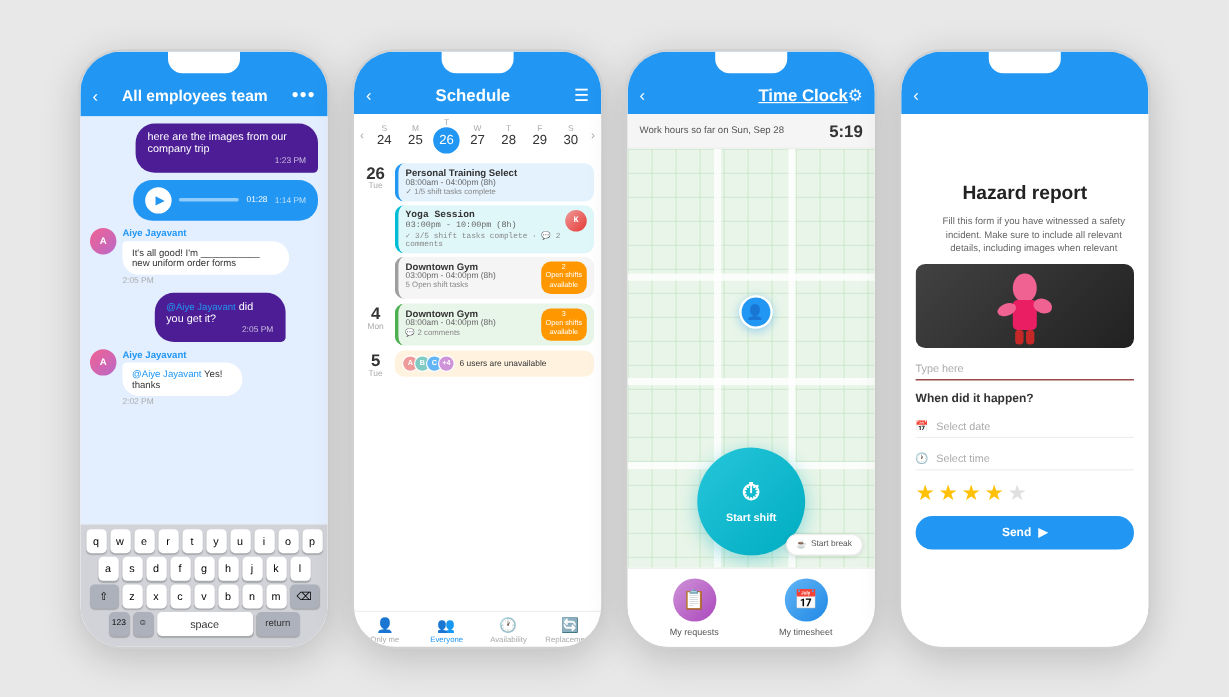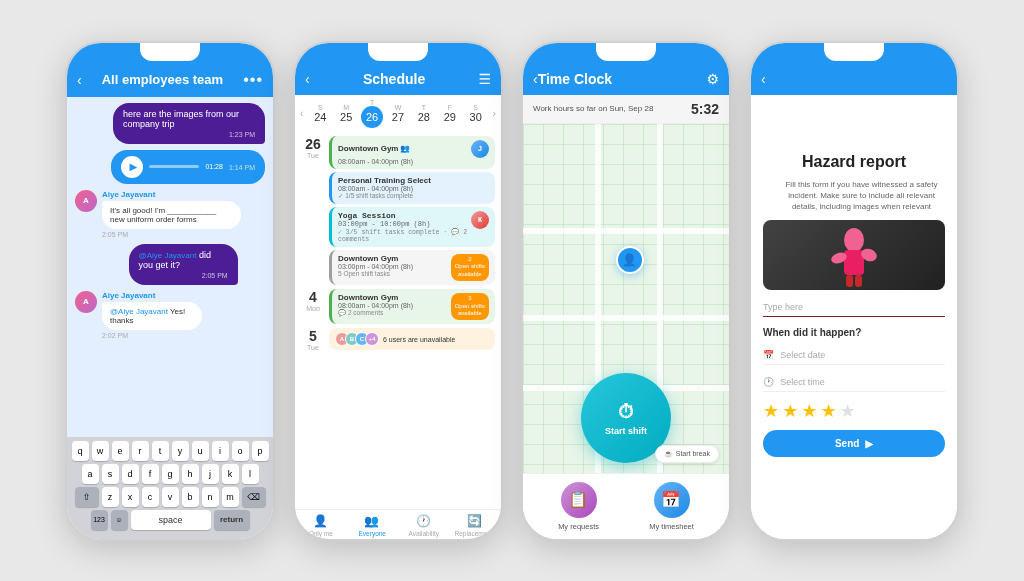--- a/index.html
+++ b/index.html
@@ -142,21 +142,21 @@
       background: #fff;
       border-radius: 4px;
       width: 17px; height: 20px;
       display: flex; align-items: center; justify-content: center;
       font-size: 9px;
       box-shadow: 0 1px 1px rgba(0,0,0,0.2);
       color: #000;
     }
     .kb-key.wide { width: 24px; }
     .kb-key.space { width: 80px; font-size: 9px; color: #333; }
-    .kb-key.return { width: 36px; font-size: 8px; background: #adb1bb; color: #333; font-weight: bold; }
+    .kb-key.return { width: 36px; font-size: 8px; background: #adb1bb; color: #333; }
     .kb-key.dark { background: #adb1bb; }
     .kb-key.num { background: #adb1bb; font-size: 7px; }
 
     
     .sched-header {
       background: #2196f3;
       padding: 28px 10px 8px;
       display: flex;
       align-items: center;
       justify-content: space-between;
@@ -246,21 +246,21 @@
     .mini-avatar:first-child { margin-left: 0; }
 
     
     .clock-header {
       background: #2196f3;
       padding: 28px 10px 8px;
       display: flex;
       align-items: center;
       justify-content: space-between;
     }
-    .clock-title { color: #fff; font-size: 14px; font-weight: 600; flex:1; text-align: left; }
+    .clock-title { color: #fff; font-size: 14px; font-weight: 600; flex:1; text-align: right; text-decoration: underline; }
     .work-hours-bar {
       width: 100%;
       background: #f5f5f5;
       padding: 6px 10px;
       display: flex;
       align-items: center;
       justify-content: space-between;
       font-size: 8px;
       color: #555;
       border-bottom: 1px solid #eee;
@@ -569,27 +569,20 @@
       <span class="cal-arrow">›</span>
     </div>
     <div class="sched-body">
 
       <div class="sched-day-group">
         <div class="sched-date-col">
           <div class="sched-date-num">26</div>
           <div class="sched-date-day">Tue</div>
         </div>
         <div class="sched-items">
-          <div class="sched-item green">
-            <div style="display:flex;justify-content:space-between;align-items:center">
-              <span class="sched-item-name">Downtown Gym 👥</span>
-              <div class="chat-avatar" style="width:18px;height:18px;font-size:7px;background:linear-gradient(135deg,#64b5f6,#1e88e5)">J</div>
-            </div>
-            <div class="sched-item-time">08:00am - 04:00pm (8h)</div>
-          </div>
           <div class="sched-item blue">
             <div class="sched-item-name">Personal Training Select</div>
             <div class="sched-item-time">08:00am - 04:00pm (8h)</div>
             <div class="sched-item-sub">✓ 1/5 shift tasks complete</div>
           </div>
           <div class="sched-item cyan">
             <div style="display:flex;justify-content:space-between">
               <div>
                 <div class="sched-item-name">Yoga Session</div>
                 <div class="sched-item-time">03:00pm - 10:00pm (8h)</div>
@@ -670,21 +663,21 @@
 
   <div class="phone">
     <div class="phone-notch"></div>
     <div class="clock-header">
       <span class="back-arrow">‹</span>
       <span class="clock-title">Time Clock</span>
       <span style="color:#fff;font-size:14px">⚙</span>
     </div>
     <div class="work-hours-bar">
       <span>Work hours so far on Sun, Sep 28</span>
-      <span class="work-hours-time">5:32</span>
+      <span class="work-hours-time">5:19</span>
     </div>
     <div class="map-area">
       <div class="map-grid"></div>
       <div class="map-road-h" style="top:30%"></div>
       <div class="map-road-h" style="top:55%"></div>
       <div class="map-road-h" style="top:75%"></div>
       <div class="map-road-v" style="left:35%"></div>
       <div class="map-road-v" style="left:65%"></div>
       <div class="map-pin" style="top:35%;left:45%">
         <span style="font-size:12px">👤</span>

